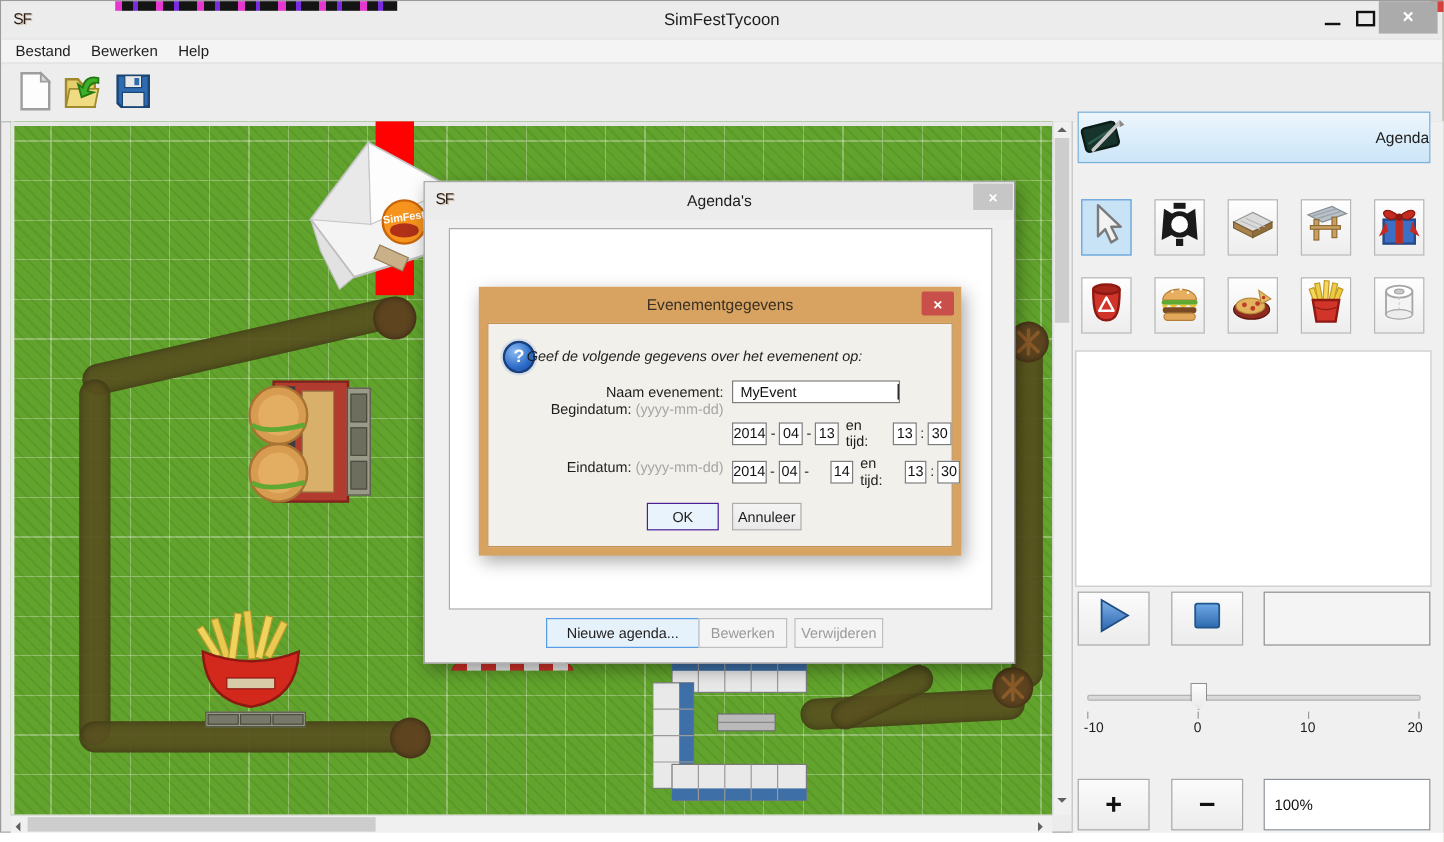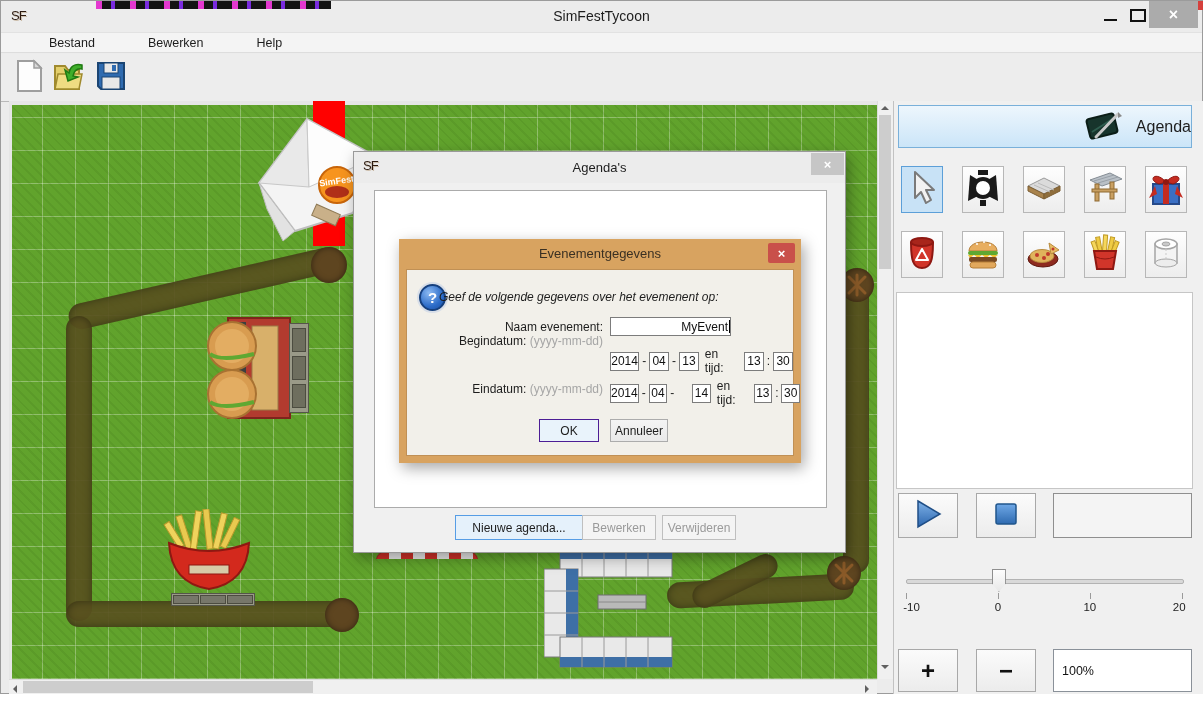--- a/index.html
+++ b/index.html
@@ -20,21 +20,21 @@
   .win-max{left:1124px;width:26px;}
   .win-max .sq{width:12px;height:9px;border:2px solid #111;margin-top:2px;}
   .win-close{left:1148px;width:49px;background:#ABABAB;color:#fff;font-size:16px;font-weight:bold;}
   .artifact{left:95px;top:0;width:235px;height:8px;background:
     repeating-linear-gradient(90deg,#E438D0 0 6px,#141414 6px 15px,#7A2BE0 15px 19px,#141414 19px 34px);}
   .artifact2{left:1191px;top:0;width:12px;height:9px;background:#D5403C;}
 
   .menubar{left:0;top:31px;width:100%;height:21px;background:#F4F4F4;
            border-top:1px solid #E2E2E2;border-bottom:1px solid #DDDDDD;
            display:flex;align-items:center;padding-left:12px;box-sizing:border-box;}
-  .menu-item{font-size:12.5px;color:#1d1d1d;margin-right:17px;margin-left:36px;}
+  .menu-item{font-size:12.5px;color:#1d1d1d;margin-right:17px;}
 
   .toolbar{left:0;top:53px;width:100%;height:47px;background:#EDEDED;border-bottom:1px solid #B9B9B9;}
   .tb-btn{top:6px;width:36px;height:36px;display:flex;align-items:center;justify-content:center;}
 
   
   .map{left:8px;top:100px;width:868px;height:578px;overflow:hidden;background:#61A32C;}
   .grass{left:0;top:0;width:100%;height:100%;
     background-color:#61A32C;
     background-image:
       repeating-linear-gradient(45deg,rgba(40,80,10,.10) 0 2px,transparent 2px 7px),
@@ -61,23 +61,23 @@
   .hthumb{top:680px;height:12px;background:#CDCDCD;}
   .arr{width:0;height:0;position:absolute;border:4px solid transparent;}
   .arr-up{left:880px;top:105px;border-bottom-color:#606060;border-top:none;}
   .arr-dn{left:880px;top:664px;border-top-color:#606060;border-bottom:none;}
   .arr-lf{left:12px;top:684px;border-right-color:#606060;border-left:none;}
   .arr-rt{left:864px;top:684px;border-left-color:#606060;border-right:none;}
   .bottom-strip{left:0;top:694px;width:1203px;height:8px;background:#fff;}
 
   
   .rpanel{left:892px;top:100px;width:311px;height:594px;background:#F0F0F0;border-left:1px solid #C2C2C2;box-sizing:border-box;}
-  .agenda-btn{left:897px;top:104px;width:292px;height:41px;
+  .agenda-btn{left:897px;top:92px;width:292px;height:41px;
      background:linear-gradient(#EDF6FD,#CBE5F8);border:1px solid #79B0DA;
-     display:flex;align-items:center;justify-content:flex-end;gap:12px;font-size:16px;color:#1d1d1d;}
+     display:flex;align-items:center;justify-content:space-between;gap:12px;font-size:13px;color:#1d1d1d;}
   .tool{width:42px;height:47px;border:1px solid #B7B7B7;background:linear-gradient(#FEFEFE,#EDEDED);
         display:flex;align-items:center;justify-content:center;box-sizing:border-box;}
   .tool.sel{background:#C8E2F6;border-color:#5C9FD8;}
   .list-panel{left:895px;top:291px;width:297px;height:197px;background:#fff;border:1px solid #C6C6C6;box-sizing:border-box;}
   .media-btn{background:linear-gradient(#FBFBFB,#ECECEC);border:1px solid #A8A8A8;
         display:flex;align-items:center;justify-content:center;box-sizing:border-box;}
   .empty-panel{left:1052px;top:492px;width:139px;height:45px;border:1px solid #8F8F8F;background:#F4F4F4;box-sizing:border-box;}
 
   .slider{left:905px;top:562px;width:276px;height:52px;}
   .slider .track{position:absolute;left:0;top:16px;width:276px;height:3px;background:#D9D9D9;border:1px solid #B3B3B3;border-radius:2px;}
@@ -112,21 +112,21 @@
   .qicon{position:absolute;left:12px;top:14px;width:27px;height:27px;border-radius:50%;
       background:radial-gradient(circle at 35% 30%,#8CBAF2,#2B6BC8 62%,#1A4C9C);
       border:2px solid #16407E;box-shadow:0 0 0 2px #D8DEE8;box-sizing:border-box;
       color:#fff;font-weight:bold;font-size:15px;display:flex;align-items:center;justify-content:center;}
   .einstr{position:absolute;left:32px;top:20px;font-size:12px;color:#1d1d1d;font-style:italic;}
   .erow{position:absolute;display:flex;align-items:center;font-size:12px;color:#1d1d1d;}
   .elabel-right{position:absolute;width:196px;text-align:right;font-size:12px;color:#1d1d1d;}
   .hint{color:#A6A6A6;}
   .ebox{background:#fff;border:1px solid #7C7C7C;height:19px;box-sizing:border-box;
         display:flex;align-items:center;justify-content:center;font-size:12px;color:#111;}
-  .ebox.name{width:121px;justify-content:flex-end;padding-left:20px;}
+  .ebox.name{width:140px;justify-content:space-between;padding-left:6px;}
   .caret{display:inline-block;width:1px;height:13px;background:#000;margin-left:1px;}
   .sep{margin:0 3px;}
 
   .ok-btn{left:132px;top:149px;width:60px;height:23px;position:absolute;font-size:12px;
      background:#E9F3FB;border:1px solid #4c1d95;display:flex;align-items:center;justify-content:center;box-sizing:border-box;color:#1d1d1d;}
   .cancel-btn{left:203px;top:149px;width:58px;height:23px;position:absolute;font-size:12px;
      background:linear-gradient(#F4F4F4,#E9E9E9);border:1px solid #ACACAC;display:flex;align-items:center;justify-content:center;box-sizing:border-box;color:#1d1d1d;}
 </style>
 </head>
 <body>

